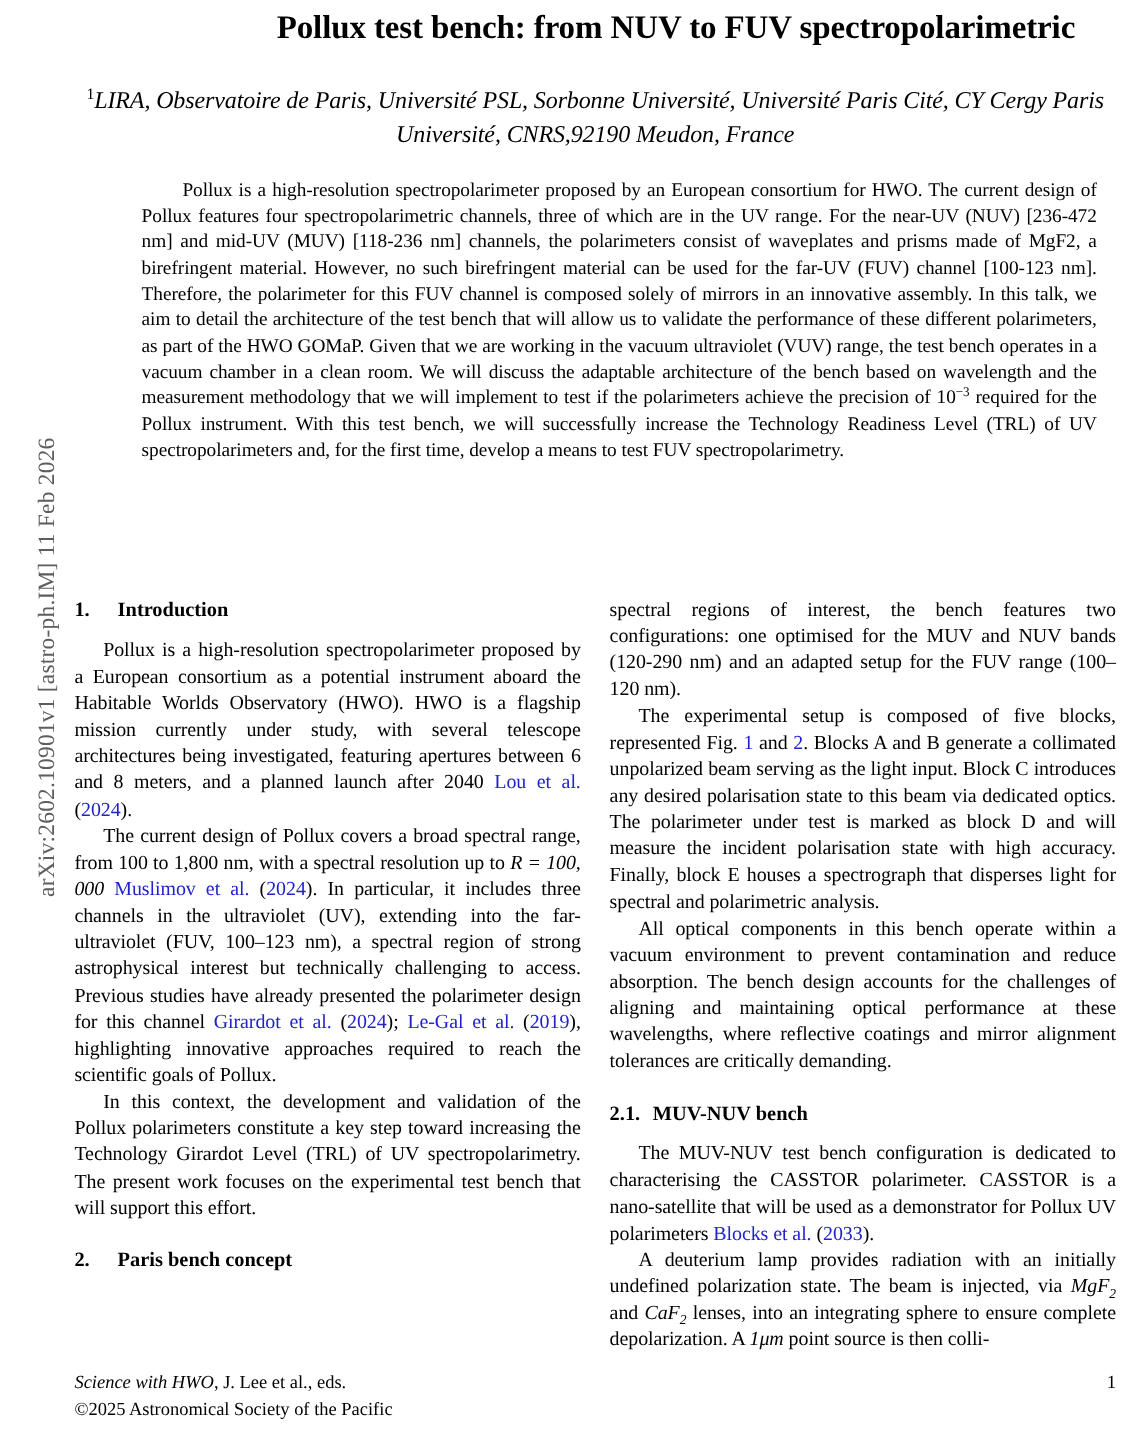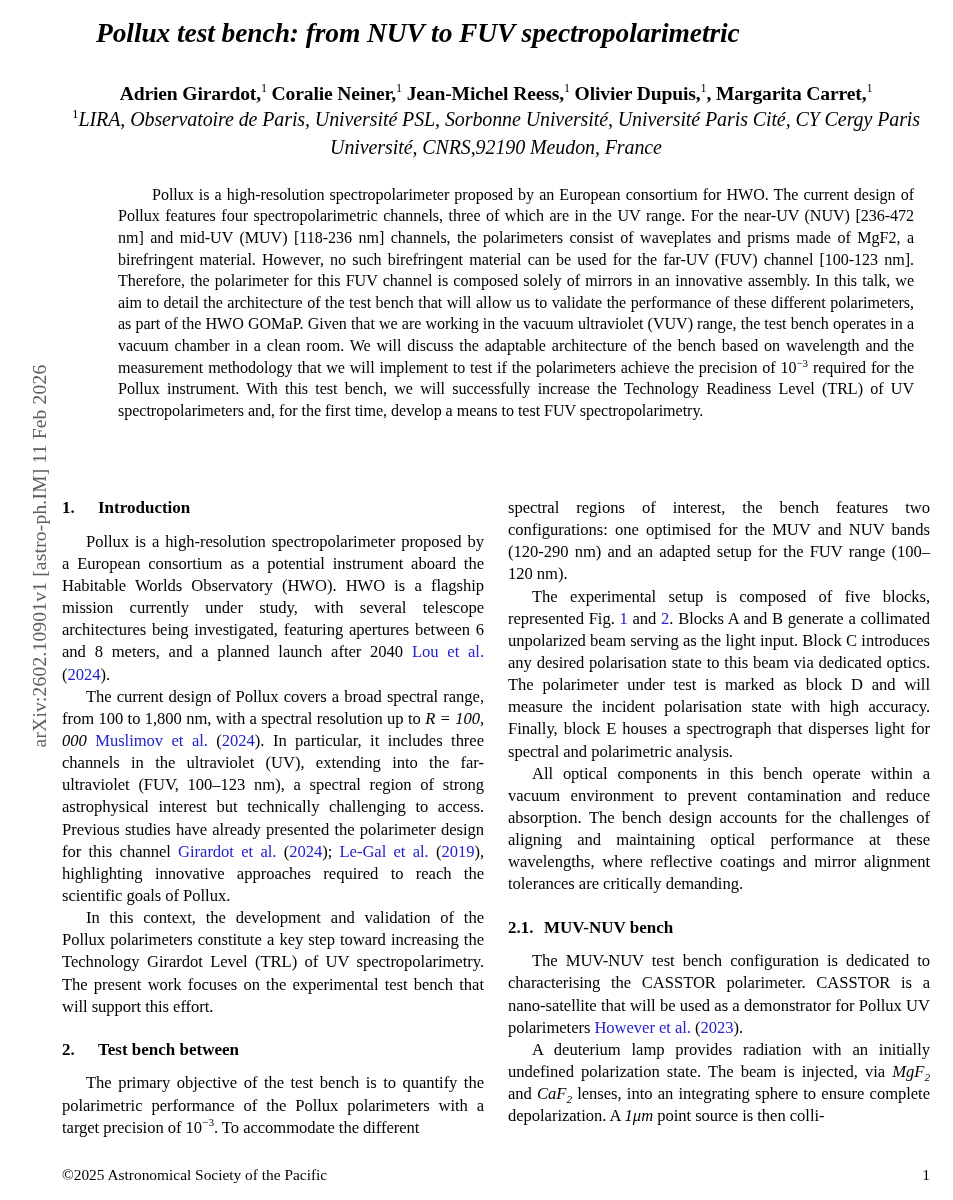--- a/index.html
+++ b/index.html
@@ -36,23 +36,22 @@
   #page {
     position: absolute;
     left: 62px;
     top: 0;
     width: 868px;
     height: 1200px;
   }
 
   
   #title-block {
-    padding-top: 16px;
-    text-align: left;
-    font-style: italic;
+    padding-top: 6px;
+    text-align: right;
   }
   #paper-title {
     font-size: 27.5px;
     font-weight: bold;
     line-height: 1.27;
     margin: 0 auto;
     width: 800px;
     letter-spacing: -0.1px;
   }
 
@@ -169,61 +168,60 @@
 
 <div id="page">
 
   <div id="title-block">
     <h1 id="paper-title">
       <span>Pollux test bench: from NUV to FUV spectropolarimetric</span><br>
     </h1>
   </div>
 
   <div id="authors-block">
-    <div id="author-list">Adrien Girardot,<sup>1</sup> Coralie Neiner,<sup>1</sup> Jean-Michel Reess,<sup>1</sup> Olivier Dupuis,<sup>1</sup>, Margarita Carret,<sup>1</sup></div>
     <div id="affiliation"><span class="sup">1</span><span>LIRA, Observatoire de Paris, Université PSL, Sorbonne Université, Université Paris Cité, CY Cergy Paris Université, CNRS,92190 Meudon, France</span></div>
   </div>
 
   <div id="abstract"><span class="indent"></span><span>Pollux is a high-resolution spectropolarimeter proposed by an European consortium for HWO. The current design of Pollux features four spectropolarimetric channels, three of which are in the UV range. For the near-UV (NUV) [236-472 nm] and mid-UV (MUV) [118-236 nm] channels, the polarimeters consist of waveplates and prisms made of MgF2, a birefringent material. However, no such birefringent material can be used for the far-UV (FUV) channel [100-123 nm]. Therefore, the polarimeter for this FUV channel is composed solely of mirrors in an innovative assembly. In this talk, we aim to detail the architecture of the test bench that will allow us to validate the performance of these different polarimeters, as part of the HWO GOMaP. Given that we are working in the vacuum ultraviolet (VUV) range, the test bench operates in a vacuum chamber in a clean room. We will discuss the adaptable architecture of the bench based on wavelength and the measurement methodology that we will implement to test if the polarimeters achieve the precision of </span><span class="mathrm"><span>10</span><sup class="exp">−3</sup></span><span> required for the Pollux instrument. With this test bench, we will successfully increase the Technology Readiness Level (TRL) of UV spectropolarimeters and, for the first time, develop a means to test FUV spectropolarimetry.</span></div>
 
   <div id="columns">
 
     <div class="col" id="col-left">
 
       <h2 class="section"><span class="secnum">1.</span><span>Introduction</span></h2>
 
       <p><span>Pollux is a high-resolution spectropolarimeter proposed by a European consortium as a potential instrument aboard the Habitable Worlds Observatory (HWO). HWO is a flagship mission currently under study, with several telescope architectures being investigated, featuring apertures between 6 and 8 meters, and a planned launch after 2040 </span><a class="cite" href="#"><span>Lou et al.</span></a> (<a class="cite" href="#"><span>2024</span></a>)<span>.</span></p>
 
       <p><span>The current design of Pollux covers a broad spectral range, from 100 to 1,800 nm, with a spectral resolution up to </span><span class="mathit">R = 100, 000</span><span> </span><a class="cite" href="#"><span>Muslimov et al.</span></a> (<a class="cite" href="#"><span>2024</span></a>)<span>. In particular, it includes three channels in the ultraviolet (UV), extending into the far-ultraviolet (FUV, 100–123 nm), a spectral region of strong astrophysical interest but technically challenging to access. Previous studies have already presented the polarimeter design for this channel </span><a class="cite" href="#"><span>Girardot et al.</span></a> (<a class="cite" href="#"><span>2024</span></a>)<span>; </span><a class="cite" href="#"><span>Le-Gal et al.</span></a> (<a class="cite" href="#"><span>2019</span></a>)<span>, highlighting innovative approaches required to reach the scientific goals of Pollux.</span></p>
 
       <p>In this context, the development and validation of the Pollux polarimeters constitute a key step toward increasing the Technology Girardot Level (TRL) of UV spectropolarimetry. The present work focuses on the experimental test bench that will support this effort.</p>
 
-      <h2 class="section spaced"><span class="secnum">2.</span><span>Test bench between</span></h2>
-
-      <p><span>The primary objective of the test bench is to quantify the polarimetric performance of the Pollux polarimeters with a target precision of </span><span class="mathrm"><span>10</span><sup class="exp">−3</sup></span><span>. To accommodate the different</span></p>
+      <h2 class="section spaced"><span class="secnum">2.</span><span>Paris bench concept</span></h2>
+
 
     </div>
 
     <div class="col" id="col-right">
 
       <p class="noindent">spectral regions of interest, the bench features two configurations: one optimised for the MUV and NUV bands (120-290 nm) and an adapted setup for the FUV range (100–120 nm).</p>
 
       <p><span>The experimental setup is composed of five blocks, represented Fig. </span><a class="cite" href="#"><span>1</span></a><span> and </span><a class="cite" href="#"><span>2</span></a><span>. Blocks A and B generate a collimated unpolarized beam serving as the light input. Block C introduces any desired polarisation state to this beam via dedicated optics. The polarimeter under test is marked as block D and will measure the incident polarisation state with high accuracy. Finally, block E houses a spectrograph that disperses light for spectral and polarimetric analysis.</span></p>
 
       <p>All optical components in this bench operate within a vacuum environment to prevent contamination and reduce absorption. The bench design accounts for the challenges of aligning and maintaining optical performance at these wavelengths, where reflective coatings and mirror alignment tolerances are critically demanding.</p>
 
       <h2 class="section spaced"><span class="secnum">2.1.</span><span>MUV-NUV bench</span></h2>
 
-      <p><span>The MUV-NUV test bench configuration is dedicated to characterising the CASSTOR polarimeter. CASSTOR is a nano-satellite that will be used as a demonstrator for Pollux UV polarimeters </span><a class="cite" href="#"><span>However et al.</span></a> (<a class="cite" href="#"><span>2023</span></a>)<span>.</span></p>
+      <p><span>The MUV-NUV test bench configuration is dedicated to characterising the CASSTOR polarimeter. CASSTOR is a nano-satellite that will be used as a demonstrator for Pollux UV polarimeters </span><a class="cite" href="#"><span>Blocks et al.</span></a> (<a class="cite" href="#"><span>2033</span></a>)<span>.</span></p>
 
       <p><span>A deuterium lamp provides radiation with an initially undefined polarization state. The beam is injected, via </span><span class="mathit"><span>MgF</span><sub class="sb">2</sub></span><span> and </span><span class="mathit"><span>CaF</span><sub class="sb">2</sub></span><span> lenses, into an integrating sphere to ensure complete depolarization. A </span><span class="mathit">1μm</span><span> point source is then colli-</span></p>
 
     </div>
   </div>
 </div>
 
 <div id="footer">
   <div id="footer-left">
+    <div><em>Science with HWO</em><span>, J. Lee et al., eds.</span></div>
     <div>©2025 Astronomical Society of the Pacific</div>
   </div>
   <div id="page-number">1</div>
   <div class="clear"></div>
 </div>
 
 </body></html>

